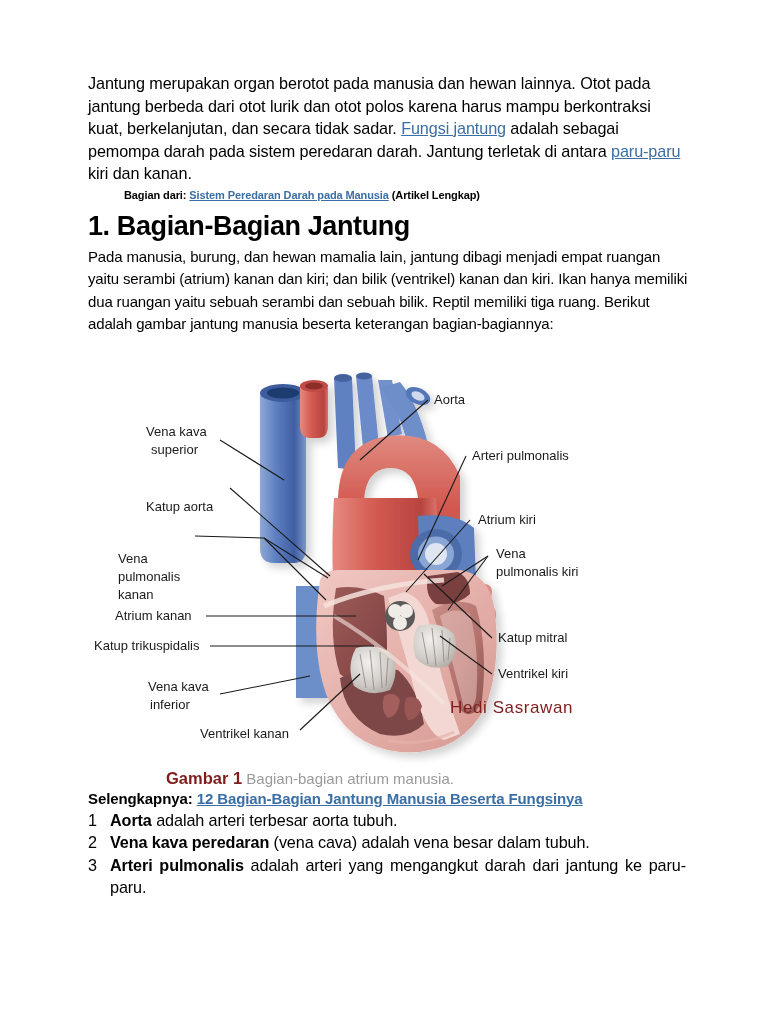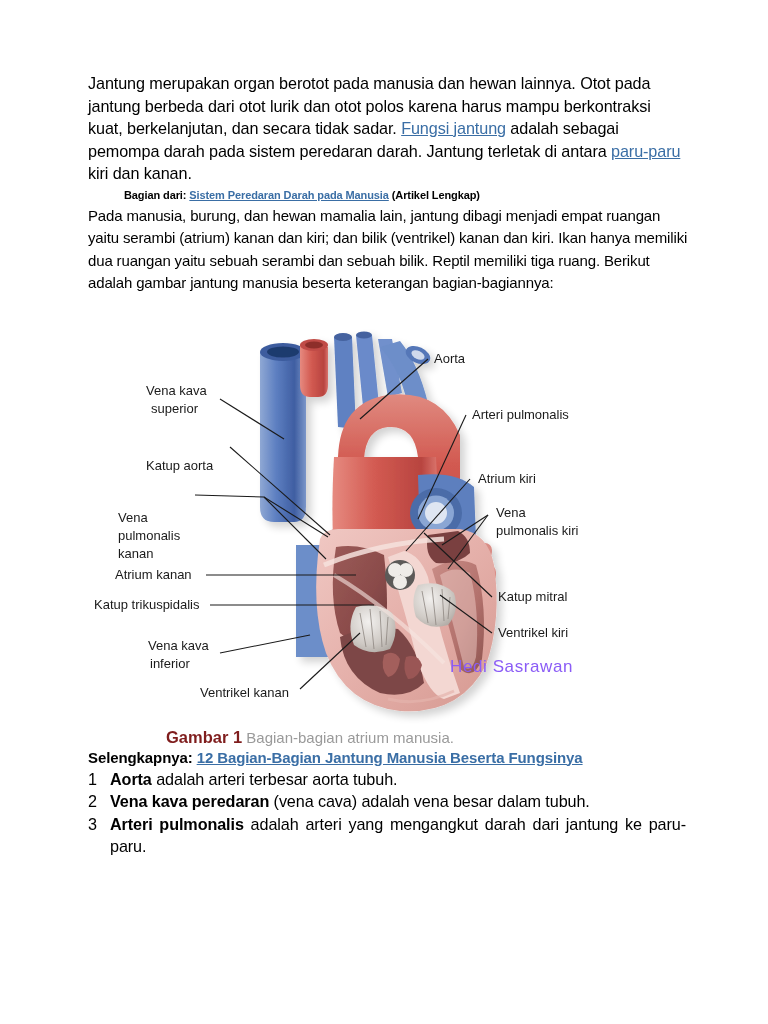--- a/index.html
+++ b/index.html
@@ -71,21 +71,21 @@
   }
   .diagram-svg {
     position: absolute;
     left: 0; top: 0;
   }
   .watermark {
     position: absolute;
     left: 362px;
     top: 350px;
     font-size: 17px;
-    color: #8b5cf6;
+    color: #7f1d1d;
     letter-spacing: 0.6px;
     font-family: "Liberation Sans", sans-serif;
   }
 
   .caption {
     text-align: left;
     padding-left: 78px;
     font-size: 15px;
     line-height: 20px;
     margin-top: 2px;
@@ -130,20 +130,21 @@
 </head>
 <body>
 
 <div class="page">
   <div class="content">
 
     <p class="intro"><span>Jantung merupakan organ berotot pada manusia dan hewan lainnya. Otot pada jantung berbeda dari otot lurik dan otot polos karena harus mampu berkontraksi kuat, berkelanjutan, dan secara tidak sadar. </span><a class="link" href="#">Fungsi jantung</a><span> adalah sebagai pemompa darah pada sistem peredaran darah. Jantung terletak di antara </span><a class="link" href="#">paru-paru</a><span> kiri dan kanan.</span></p>
 
     <div class="source-line"><span>Bagian dari: </span><a class="link" href="#">Sistem Peredaran Darah pada Manusia</a><span> (Artikel Lengkap)</span></div>
 
+    <h1 class="heading">1. Bagian-Bagian Jantung</h1>
 
     <p class="body-para">Pada manusia, burung, dan hewan mamalia lain, jantung dibagi menjadi empat ruangan yaitu serambi (atrium) kanan dan kiri; dan bilik (ventrikel) kanan dan kiri. Ikan hanya memiliki dua ruangan yaitu sebuah serambi dan sebuah bilik. Reptil memiliki tiga ruang. Berikut adalah gambar jantung manusia beserta keterangan bagian-bagiannya:</p>
 
     <div class="figure">
       <svg class="diagram-svg" width="600" height="418" viewBox="0 0 600 418">
         <defs>
           <linearGradient id="gBlueVert" x1="0" y1="0" x2="1" y2="0">
             <stop offset="0%" stop-color="#8fa8d4"></stop>
             <stop offset="35%" stop-color="#5d7fc1"></stop>
             <stop offset="75%" stop-color="#3f5ea2"></stop>

